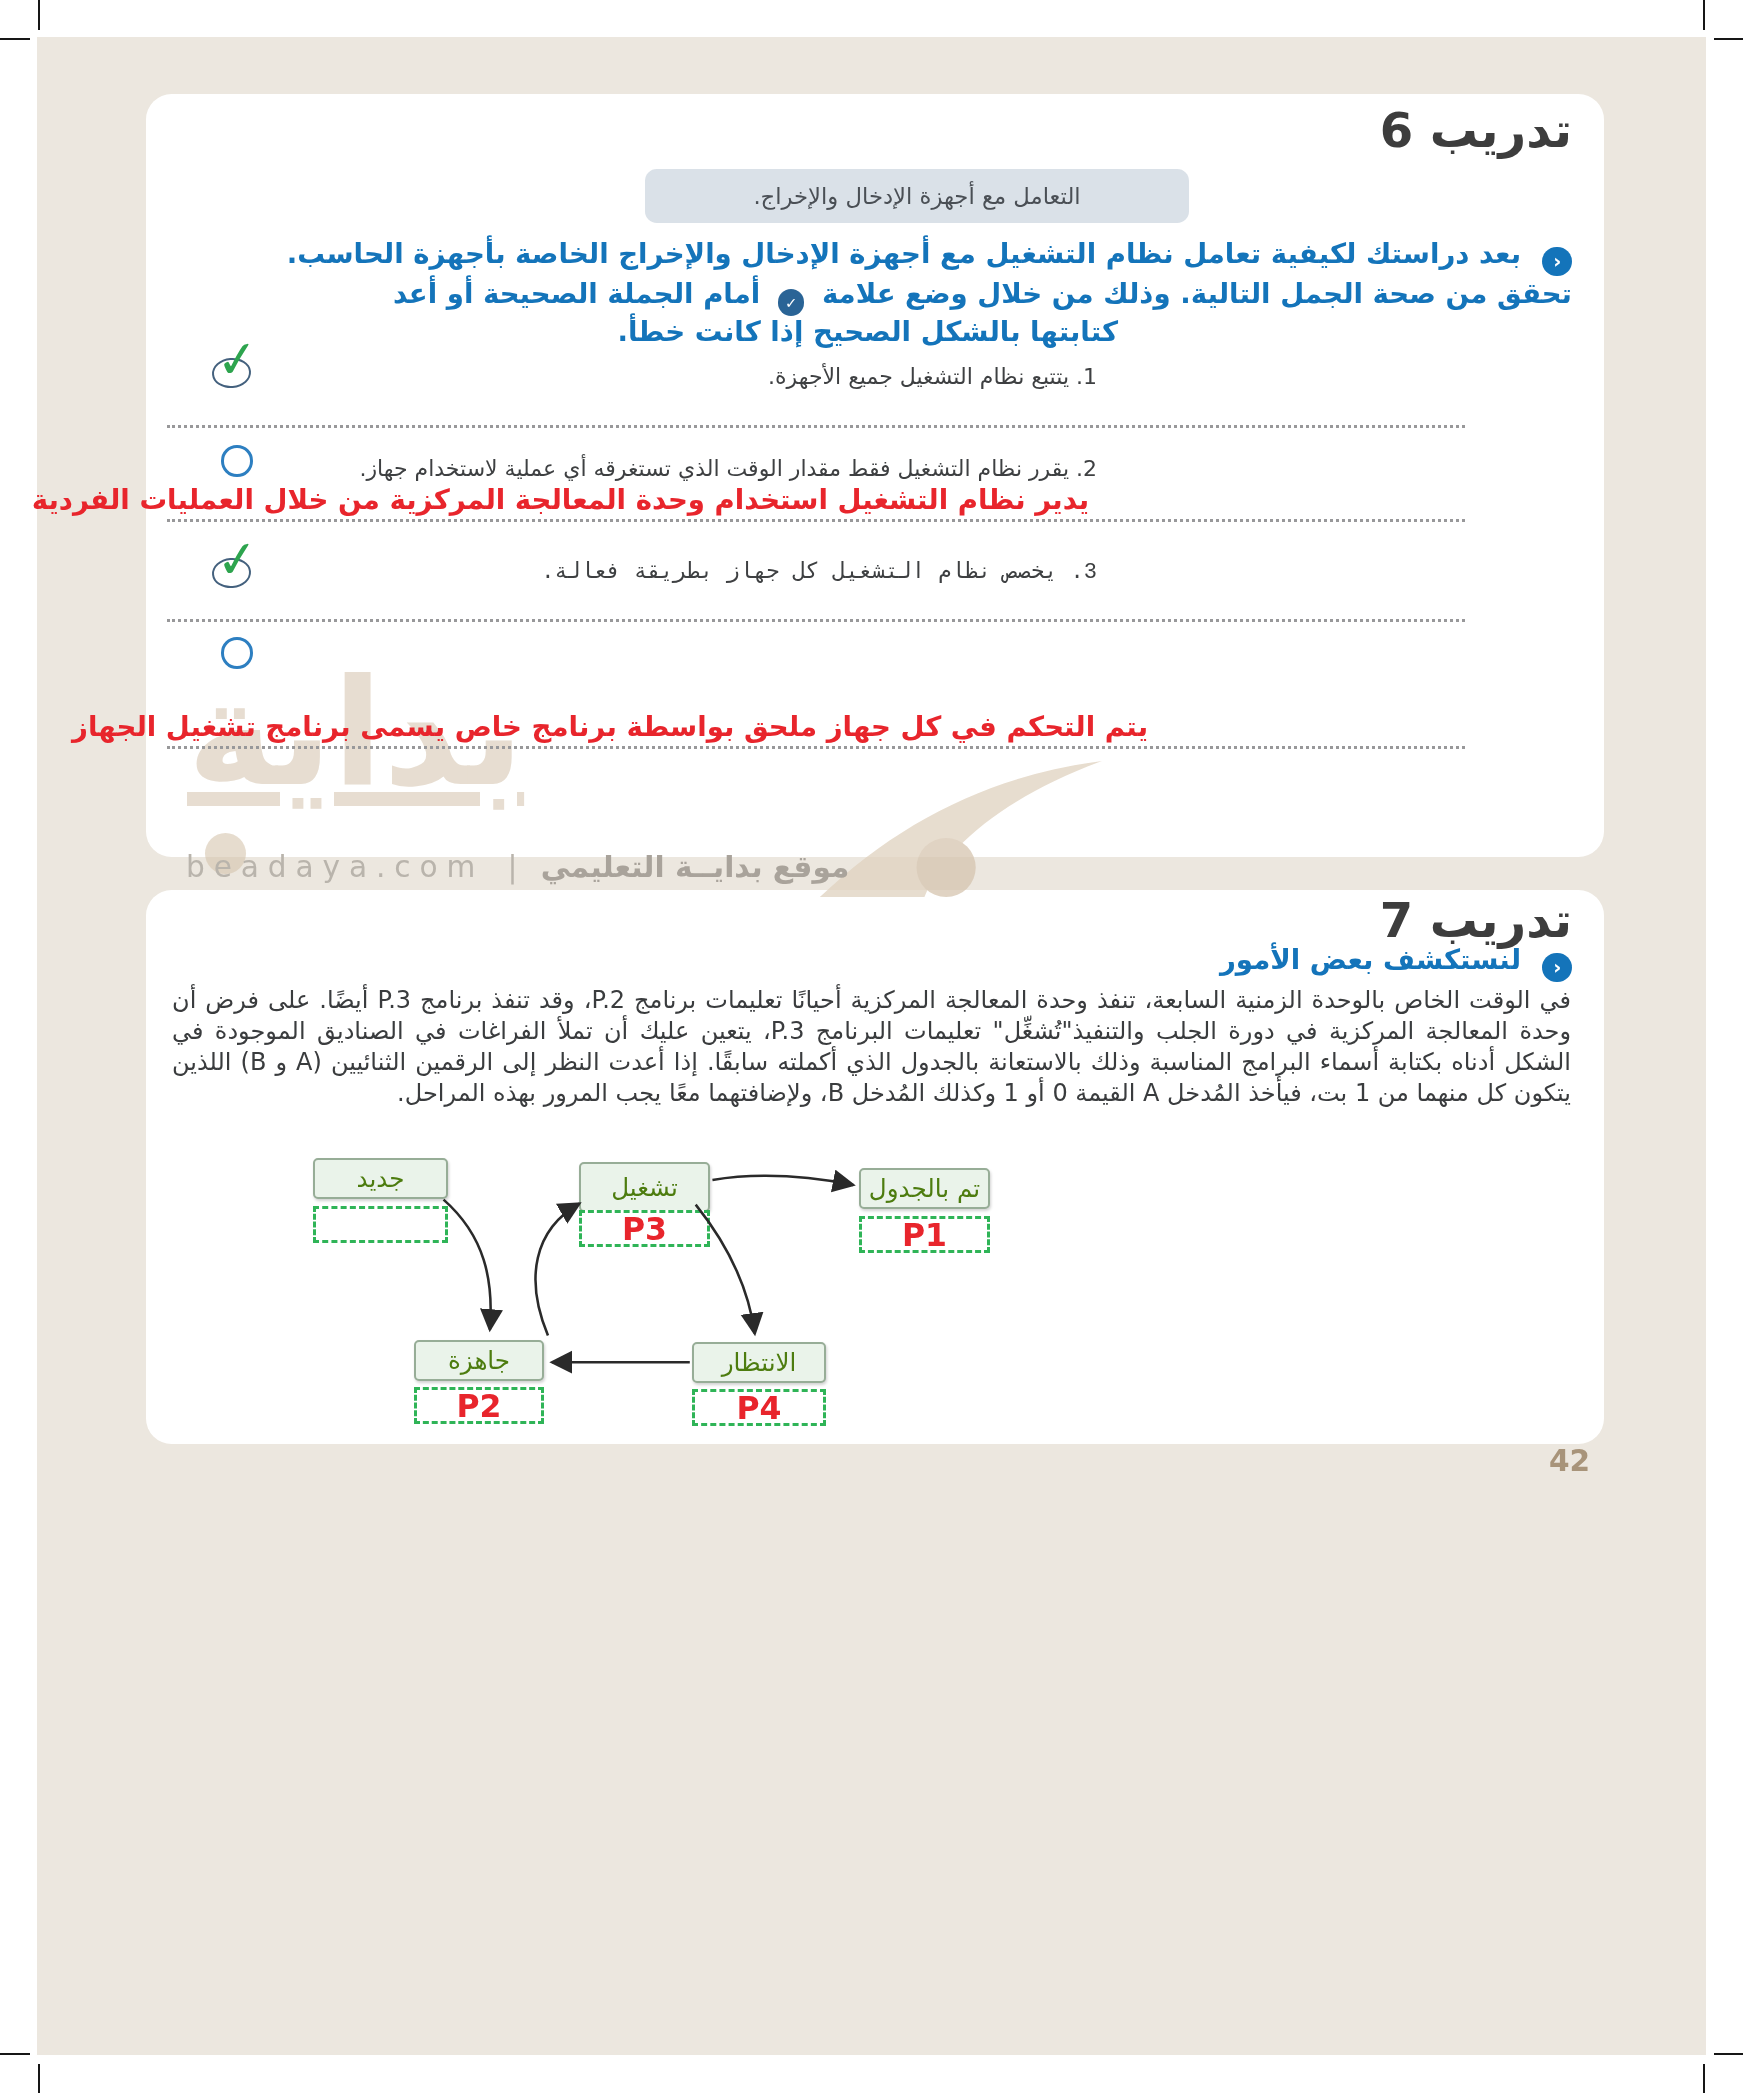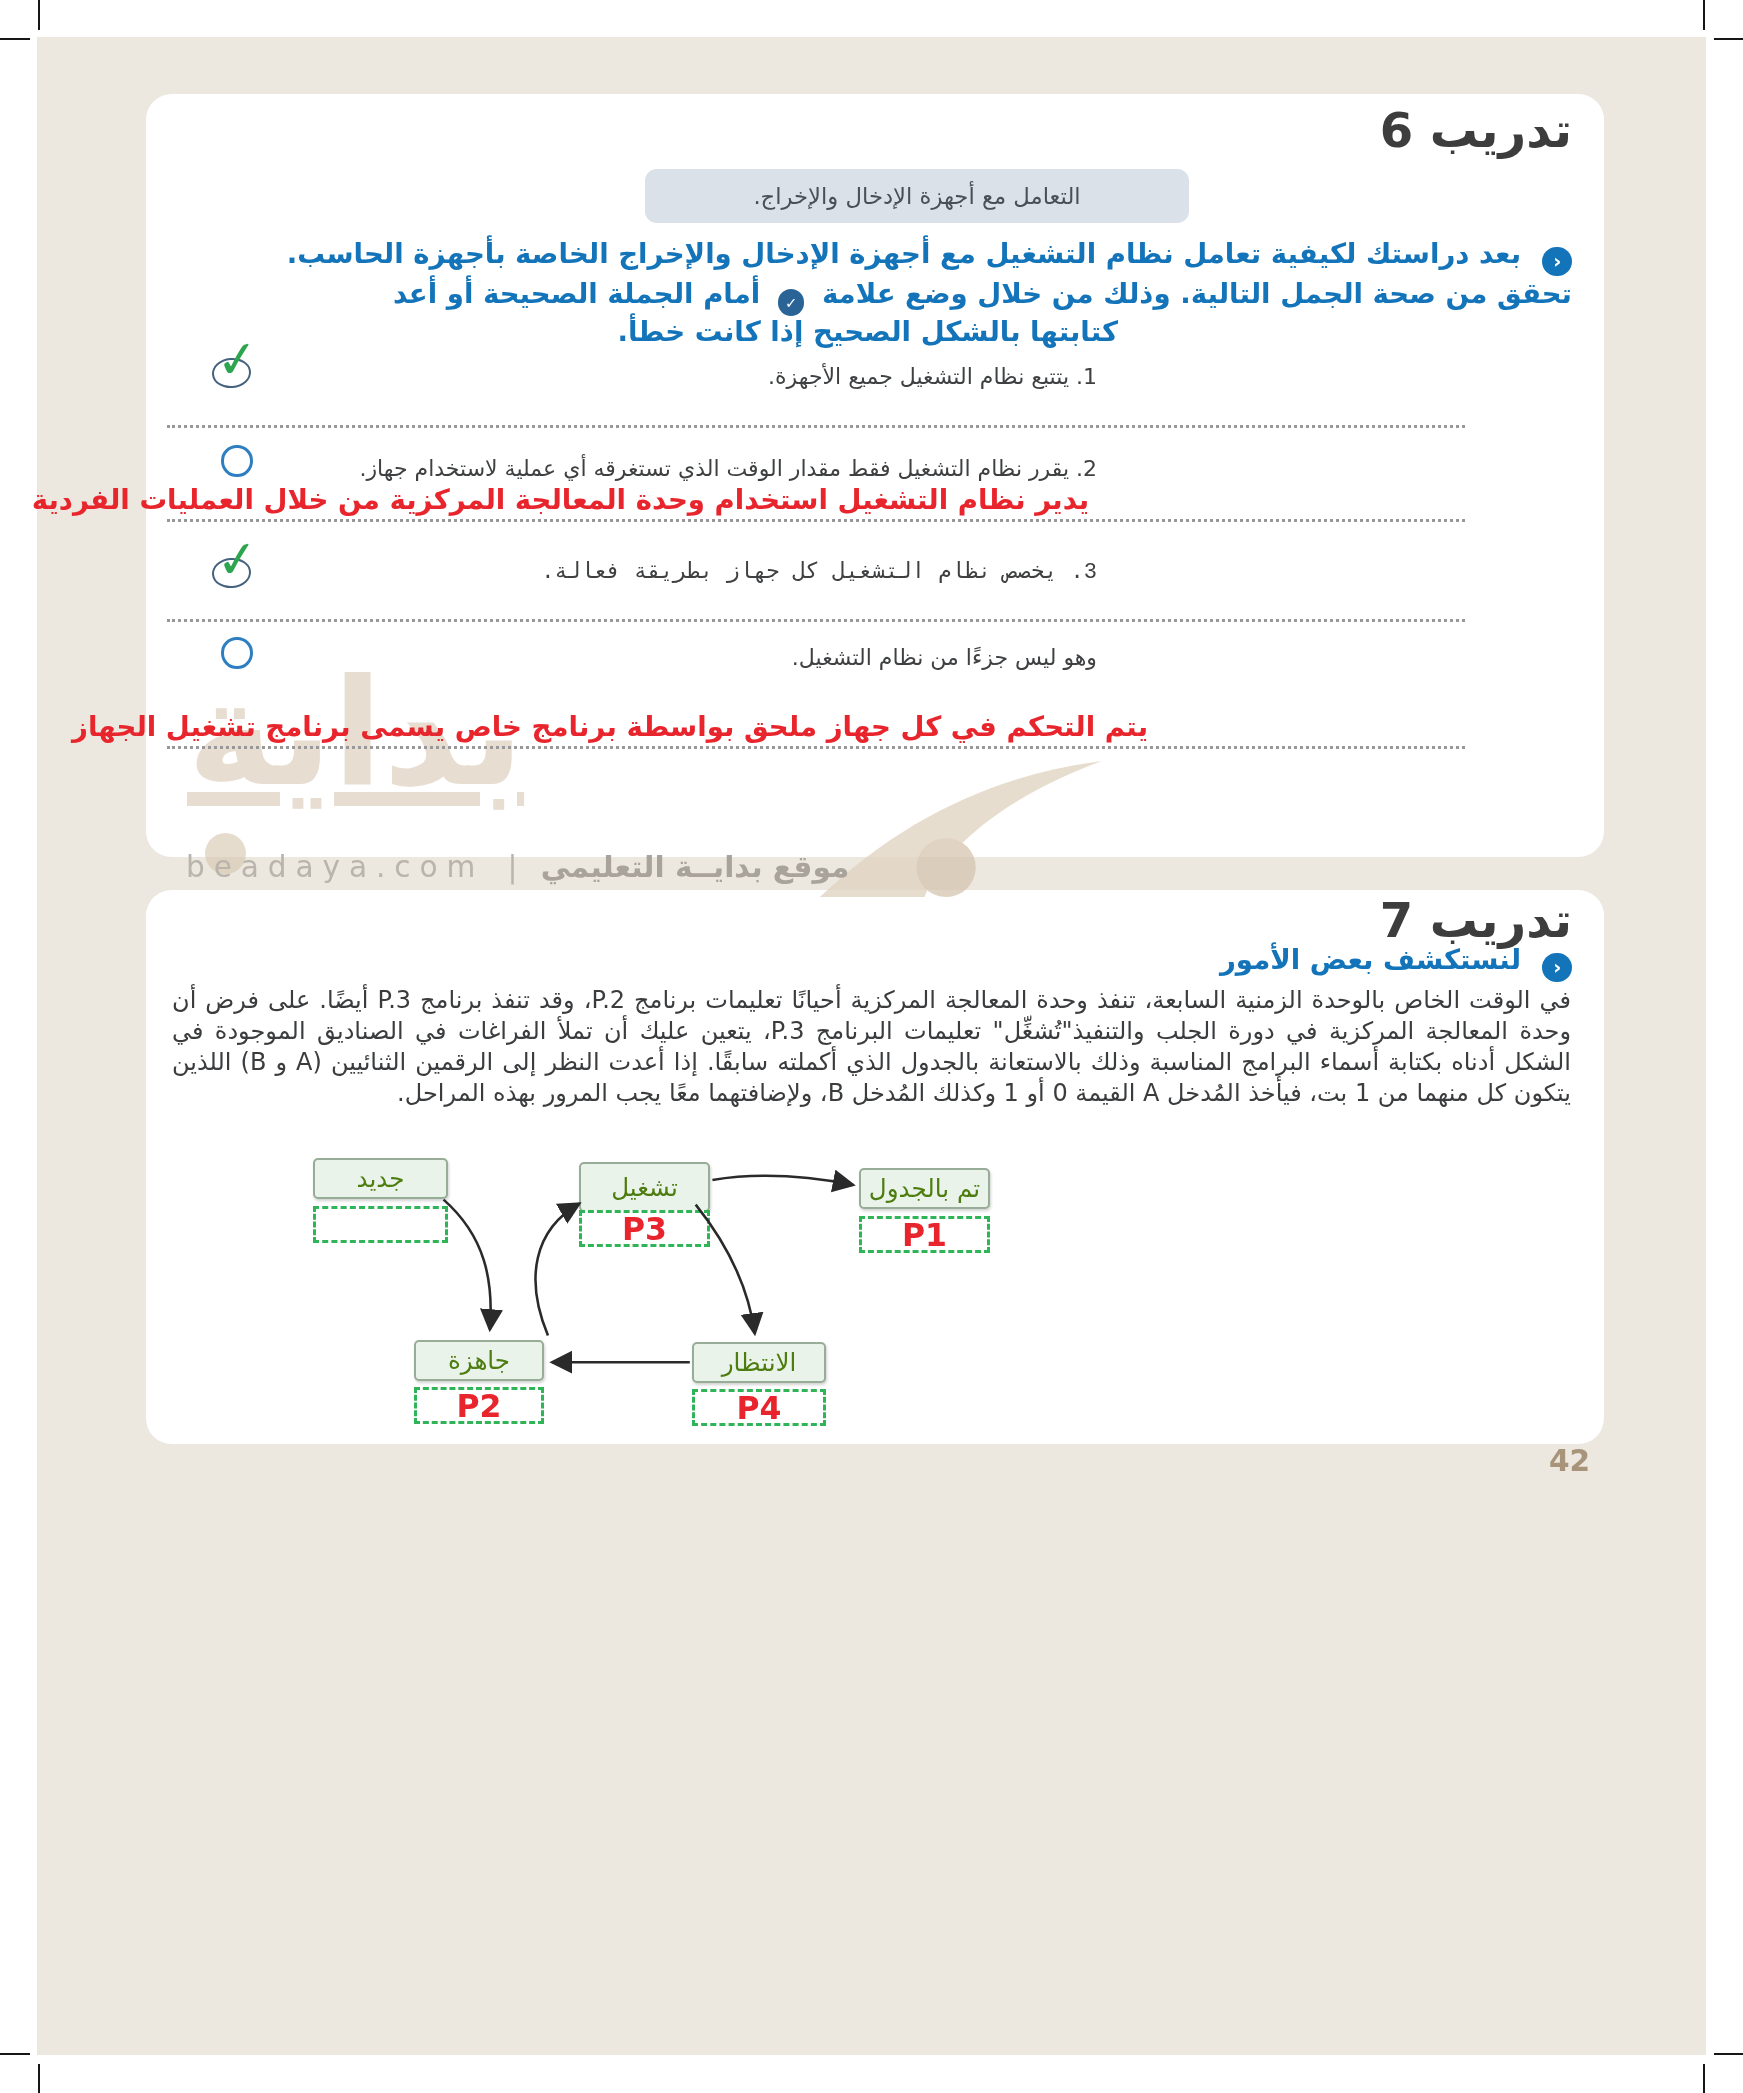--- a/index.html
+++ b/index.html
@@ -169,21 +169,20 @@
 <div class="dotline" id="dl2"></div>
 
 <div class="stmt" id="st3">3. يخصص نظام التشغيل كل جهاز بطريقة فعالة.</div>
 <div class="checkwrap" id="mk3">
   <div class="ring"></div>
   <div class="tick">✓</div>
 </div>
 <div class="dotline" id="dl3"></div>
 
 <div class="stmt" id="st4">
-  <div>وهو ليس جزءًا من نظام التشغيل.</div>
 </div>
 <div class="emptycircle" id="mk4"></div>
 <div class="answer" id="an4">يتم التحكم في كل جهاز ملحق بواسطة برنامج خاص يسمى برنامج تشغيل الجهاز</div>
 <div class="dotline" id="dl4"></div>
 
 <div class="h-title" id="t7">تدريب 7</div>
 
 <div id="sub7">
   <span class="bullet">‹</span>
   <span>لنستكشف بعض الأمور</span>

